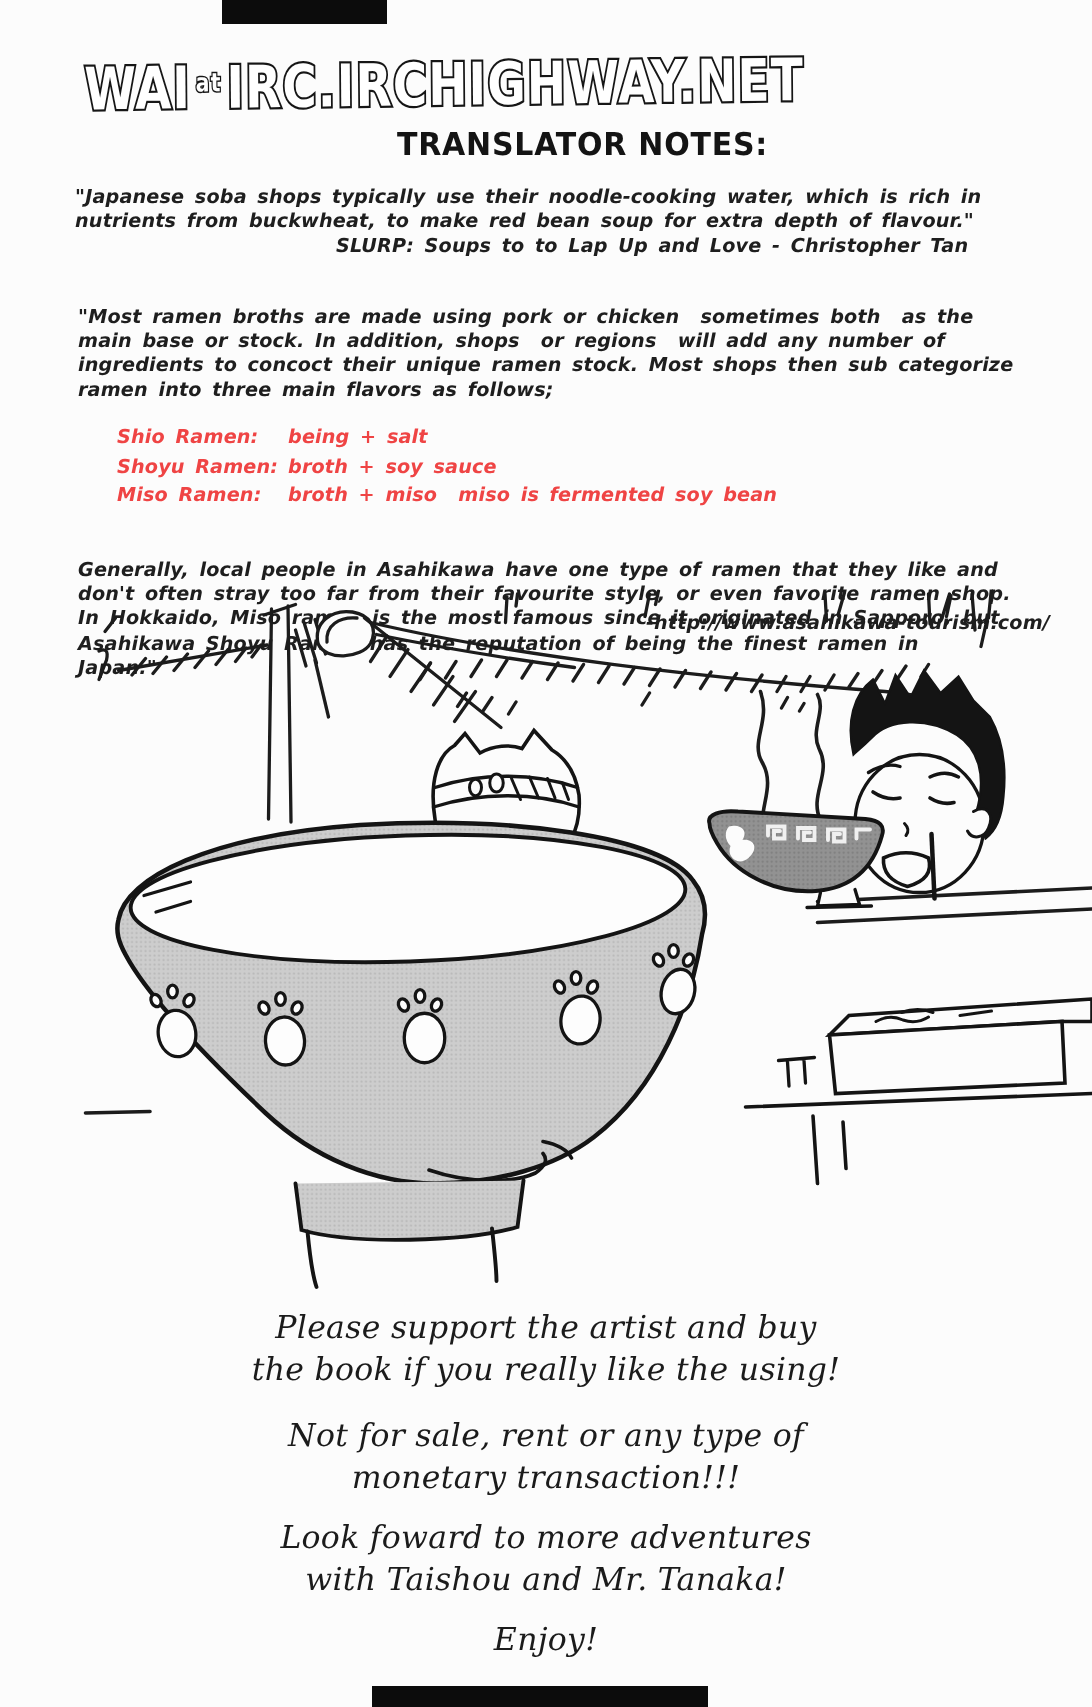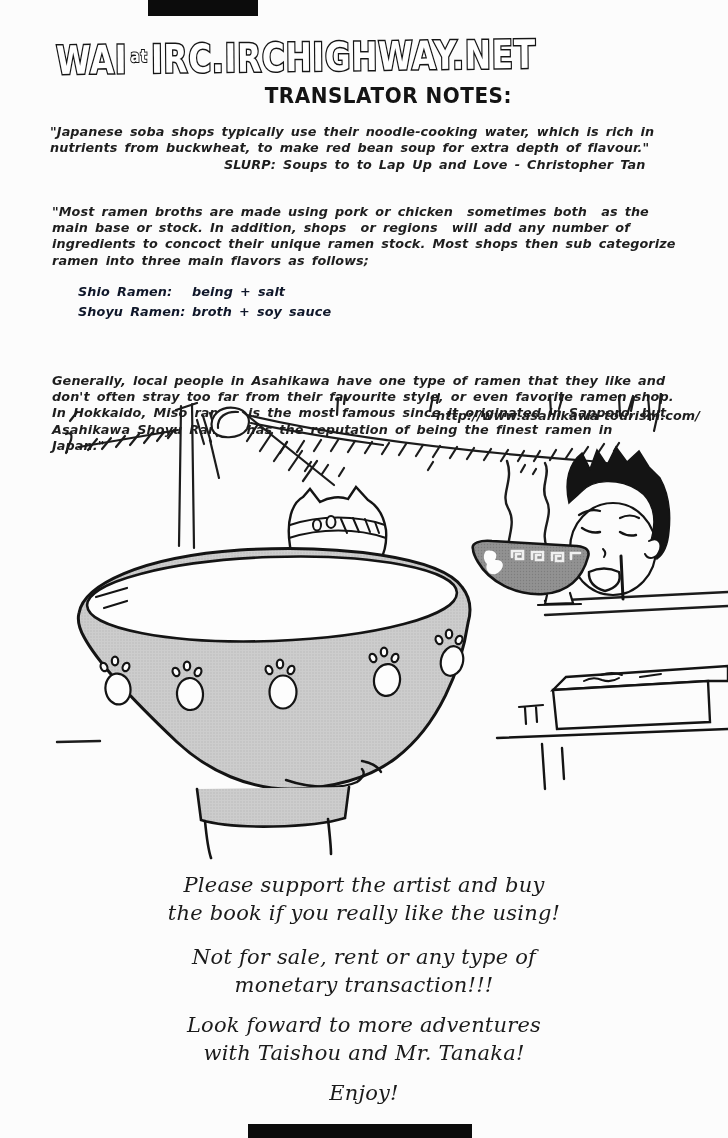--- a/index.html
+++ b/index.html
@@ -33,21 +33,21 @@
     position:absolute;color:#1e1e1e;
     font-weight:700;font-style:italic;
     font-size:12.8px;line-height:16.2px;
     letter-spacing:0.1px;word-spacing:2.5px;
     white-space:pre-wrap;
   }
   .q1{left:50px;top:124px;width:660px;}
   .q1src{left:224px;top:157px;width:460px;}
   .q2{left:52px;top:204px;width:660px;}
   .ramen-list{position:absolute;left:78px;top:282px;width:560px;}
-  .ramen-row{display:flex;color:#0f172a;font-weight:700;font-style:italic;
+  .ramen-row{display:flex;color:#ef4444;font-weight:700;font-style:italic;
     font-size:12.8px;line-height:19.6px;letter-spacing:0.1px;word-spacing:2.5px;white-space:pre;}
   .ramen-row .rname{width:114px;}
   .q3{left:52px;top:344px;width:664px;margin-top:29px;}
   .q3src{left:0;top:408px;width:700px;text-align:right;}
 
   .hand{
     position:absolute;left:0;width:728px;text-align:center;
     font-family:"DejaVu Serif",serif;font-style:italic;
     font-size:21px;line-height:27.5px;color:#1b1b1b;
     white-space:pre-wrap;letter-spacing:0.2px;
@@ -70,20 +70,21 @@
 nutrients from buckwheat, to make red bean soup for extra depth of flavour."</div>
 <div class="note q1src">SLURP: Soups to to Lap Up and Love - Christopher Tan</div>
 <div class="note q2">"Most ramen broths are made using pork or chicken  sometimes both  as the
 main base or stock. In addition, shops  or regions  will add any number of
 ingredients to concoct their unique ramen stock. Most shops then sub categorize
 ramen into three main flavors as follows;</div>
 
 <div class="ramen-list">
   <div class="ramen-row"><span class="rname">Shio Ramen:</span><span>being + salt</span></div>
   <div class="ramen-row"><span class="rname">Shoyu Ramen:</span><span>broth + soy sauce</span></div>
+  <div class="ramen-row"><span class="rname">Miso Ramen:</span><span>broth + miso  miso is fermented soy bean</span></div>
 </div>
 
 <div class="note q3">Generally, local people in Asahikawa have one type of ramen that they like and
 don't often stray too far from their favourite style, or even favorite ramen shop.
 In Hokkaido, Miso ramen is the most famous since it originated in Sapporo, but
 Asahikawa Shoyu Ramen has the reputation of being the finest ramen in
 Japan."</div>
 <div class="note q3src">-http://www.asahikawa-tourism.com/</div>
 
 <svg class="art" viewBox="0 393 728 475" xmlns="http://www.w3.org/2000/svg">

